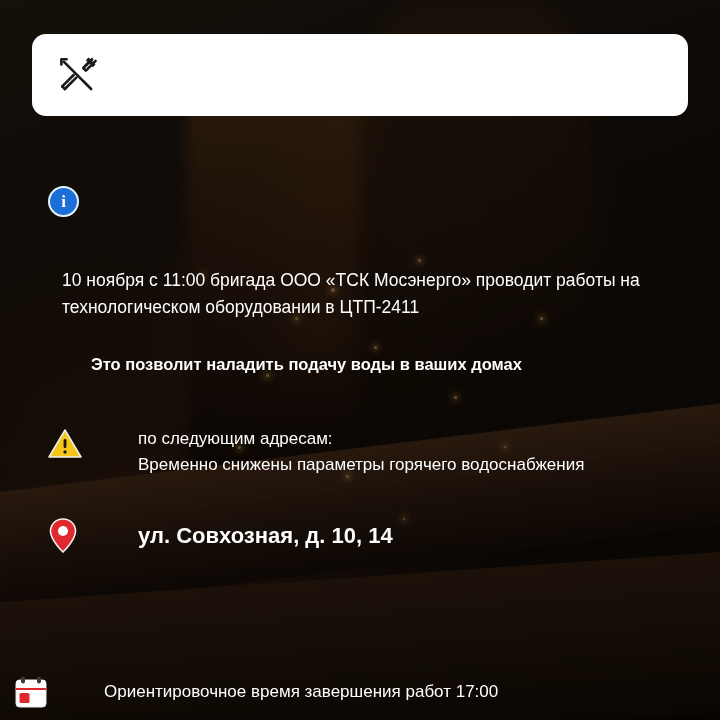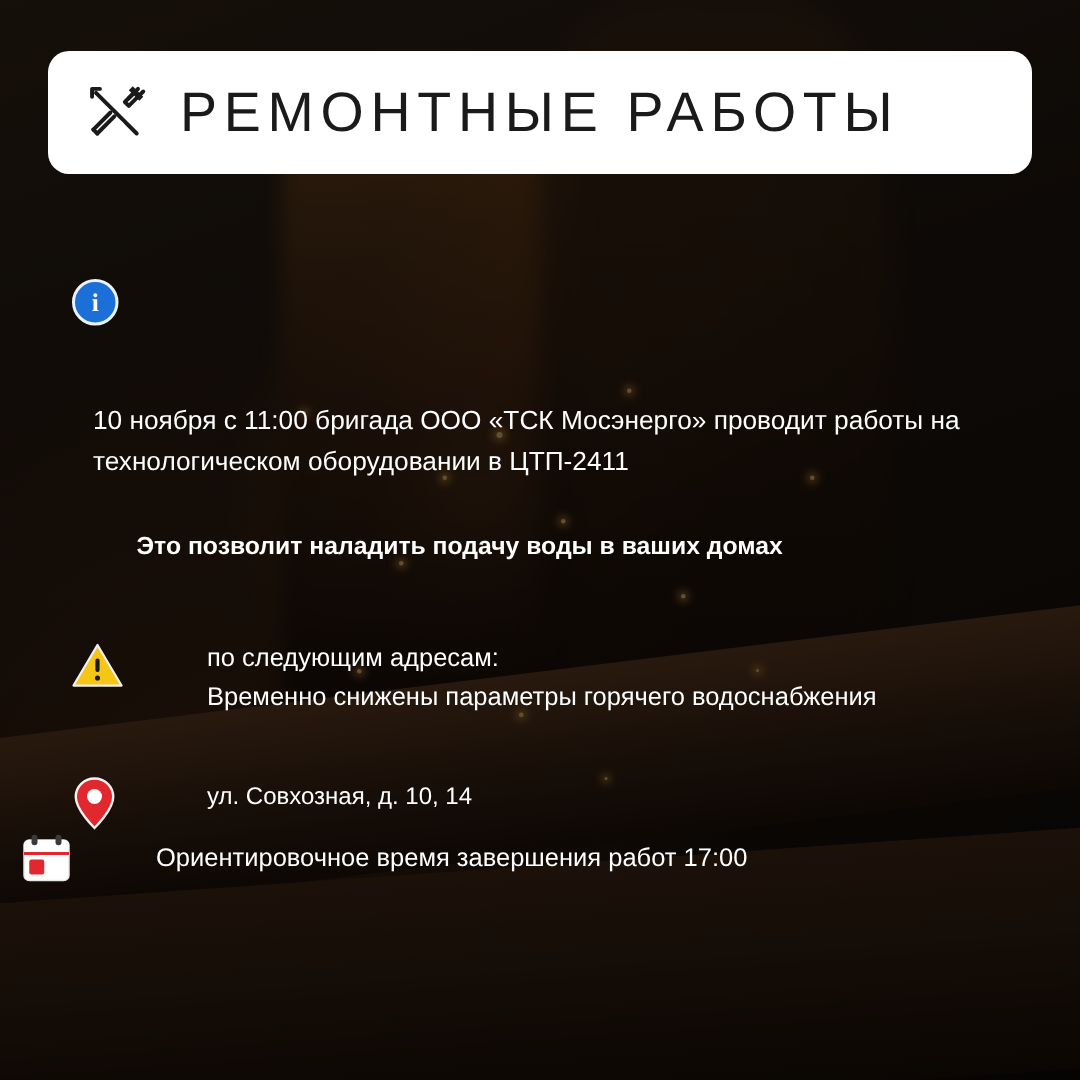--- a/index.html
+++ b/index.html
@@ -196,27 +196,28 @@
   .warning .row-text {
     font-size: 17px;
     line-height: 1.5;
     padding-left: 46px;
   }
 
   .address {
     margin-top: 40px;
   }
   .address .row-text {
-    font-size: 16px;
-    font-weight: normal;
+    font-size: 22px;
+    font-weight: bold;
     padding-left: 46px;
     padding-top: 6px;
   }
 
   .finish {
+    margin-top: 120px;
     padding-left: 14px;
   }
   .finish .row-text {
     font-size: 17px;
     padding-left: 46px;
     padding-top: 7px;
   }
 
   .icon-svg {
     display: block;
@@ -259,21 +260,20 @@
           <path d="M38 8 L30 16 L33 19 L41 11"></path>
           <path d="M41 11 L44 8"></path>
           <path d="M40 6 L33 13"></path>
           <path d="M9 40 L22 27"></path>
           <path d="M6 37 L19 24"></path>
           <path d="M6 37 L9 40"></path>
         </g>
         <path d="M36 4 L44 12 L41 15 L33 7 Z" fill="#1a1a1a"></path>
       </svg>
     </div>
-    <div class="header-title">РЕМОНТНЫЕ РАБОТЫ</div>
   </div>
 
   <div class="content">
 
     <div class="row attention">
       <div class="row-icon">
         <div class="info-badge">i</div>
       </div>
     </div>
 

